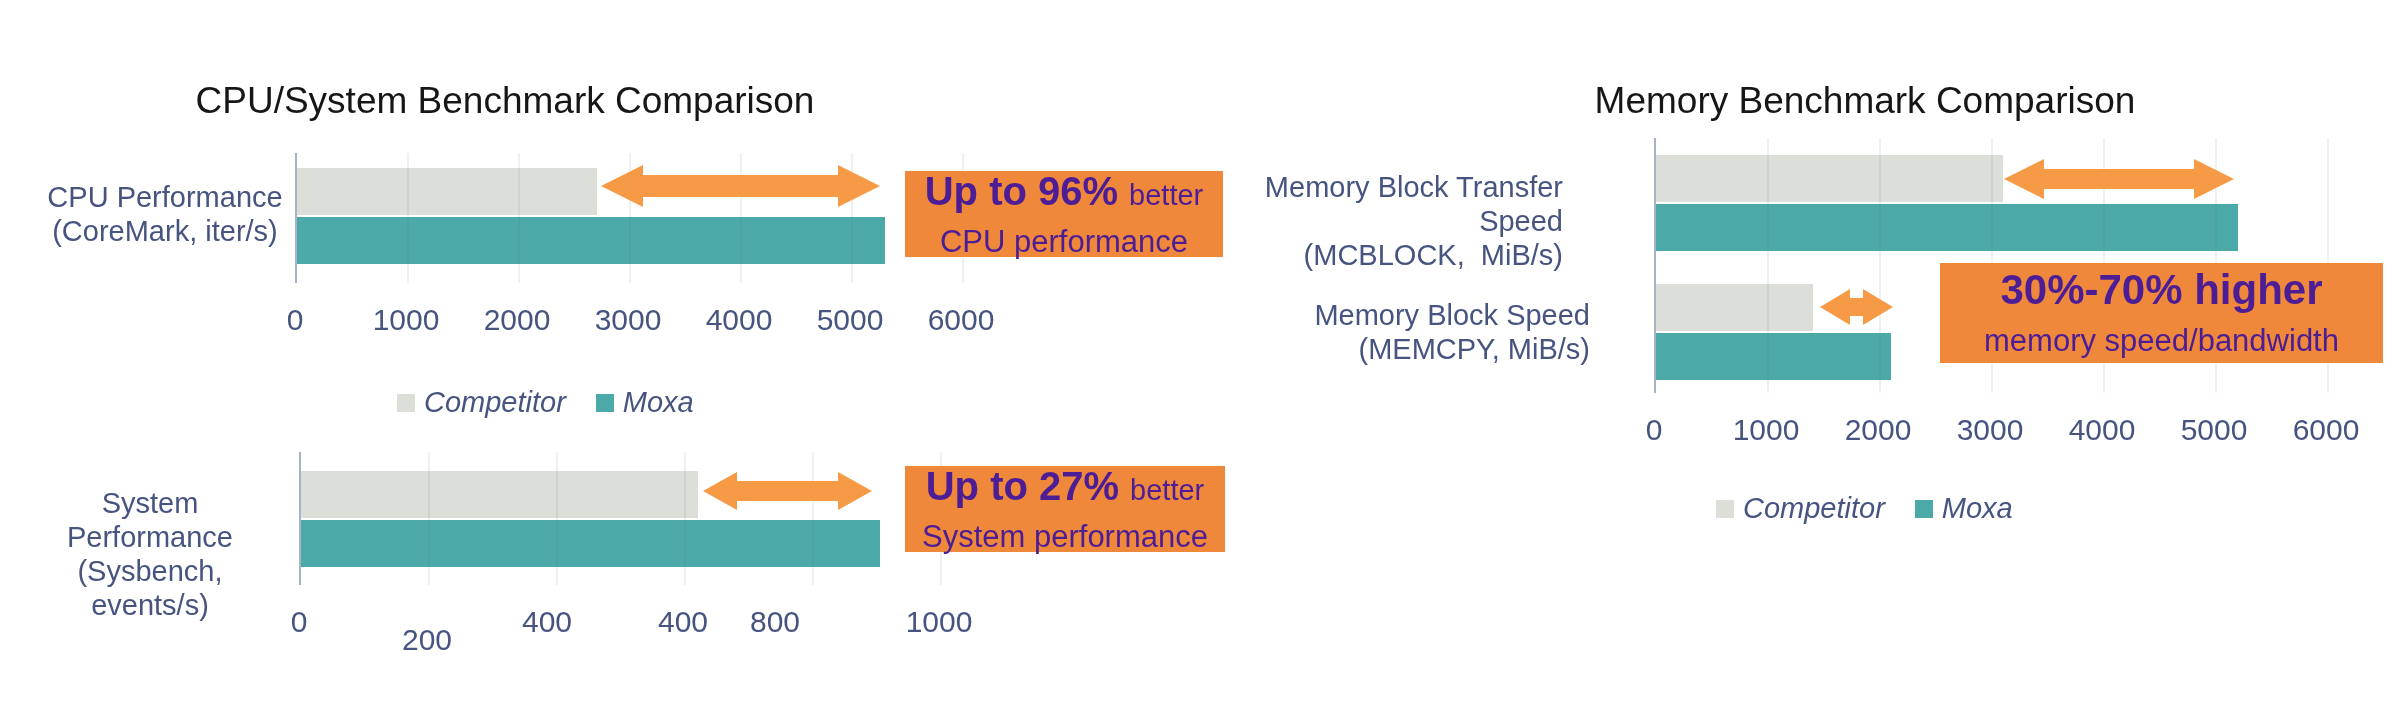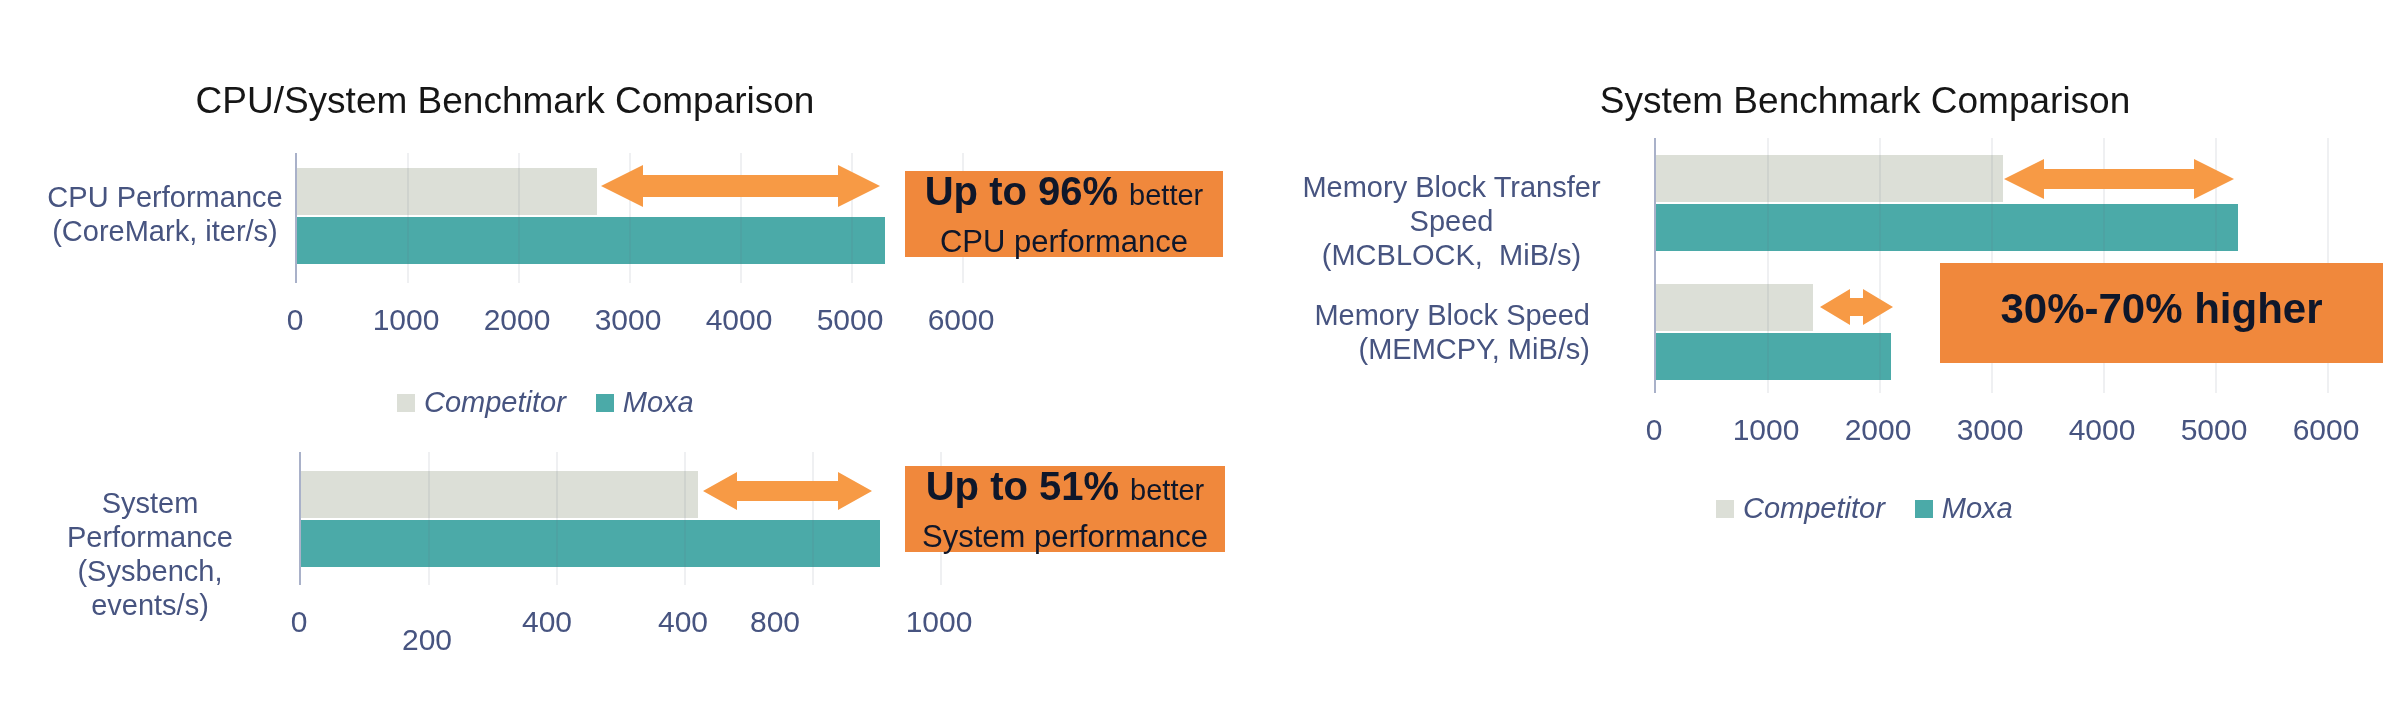--- a/index.html
+++ b/index.html
@@ -11,47 +11,47 @@
   .bar{position:absolute;left:0;height:47px;z-index:1;}
   .bar.comp{background:var(--competitor);}
   .bar.moxa{background:var(--moxa);}
   .grid{position:absolute;top:0;bottom:0;width:2px;background:rgba(100,110,130,0.10);z-index:2;}
   .tick{position:absolute;width:90px;text-align:center;font-size:30px;color:var(--navy);}
   .legend{position:absolute;display:flex;gap:30px;align-items:center;font-size:29px;color:var(--navy);}
   .legend-item{display:flex;align-items:center;gap:9px;font-style:italic;}
   .swatch{width:18px;height:18px;display:inline-block;}
   .sw-comp{background:var(--competitor);}
   .sw-moxa{background:var(--moxa);}
-  .callout{position:absolute;background:var(--callout);color:#0f172a;display:flex;flex-direction:column;
+  .callout{position:absolute;background:var(--callout);color:#4c1d95;display:flex;flex-direction:column;
            justify-content:center;align-items:center;text-align:center;z-index:10;}
   .co-l1{line-height:46px;white-space:nowrap;}
   .co-bold{font-size:40px;font-weight:bold;}
   .co-bold.big{font-size:42px;}
   .co-tail{font-size:29px;margin-left:11px;}
   .co-line2{font-size:31px;line-height:37px;white-space:nowrap;}
   .dbl-arrow{position:absolute;z-index:5;}
   .dbl-arrow polygon{fill:var(--orange);}
 </style>
 </head>
 <body>
 
 <div id="stage" style="--competitor: #DCDFD7; --moxa: #4BAAA8; --orange: #F79A45; --callout: #F0883C; --navy: #475480; --axisline: #A9B1C9;">
 
   <div class="title" style="left:105px;top:80px;width:800px">CPU/System Benchmark Comparison</div>
-  <div class="title" style="left:1465px;top:80px;width:800px">System Benchmark Comparison</div>
+  <div class="title" style="left:1465px;top:80px;width:800px">Memory Benchmark Comparison</div>
 
   <div class="cat" style="left:35px;top:180px;width:260px;text-align:center">
     <div>CPU Performance</div>
     <div>(CoreMark, iter/s)</div>
   </div>
   <div class="cat" style="left:17px;top:486px;width:266px;text-align:center">
     <div>System Performance</div>
     <div>(Sysbench, events/s)</div>
   </div>
-  <div class="cat" style="left:1279px;top:170px;width:345px;text-align:center">
+  <div class="cat" style="left:1218px;top:170px;width:345px;text-align:right">
     <div>Memory Block Transfer Speed</div>
     <div>(MCBLOCK, &nbsp;MiB/s)</div>
   </div>
   <div class="cat" style="left:1245px;top:298px;width:345px;text-align:right">
     <div>Memory Block Speed</div>
     <div>(MEMCPY, MiB/s)</div>
   </div>
 
   <div class="legend" style="left:397px;top:386px">
     <span class="legend-item">
@@ -75,28 +75,29 @@
   </div>
 
   <div class="callout" style="left:905px;top:171px;width:318px;height:86px">
     <div class="co-l1">
       <span class="co-bold">Up to 96%</span><span class="co-tail">better</span>
     </div>
     <div class="co-line2">CPU performance</div>
   </div>
   <div class="callout" style="left:905px;top:466px;width:320px;height:86px">
     <div class="co-l1">
-      <span class="co-bold">Up to 51%</span><span class="co-tail">better</span>
+      <span class="co-bold">Up to 27%</span><span class="co-tail">better</span>
     </div>
     <div class="co-line2">System performance</div>
   </div>
   <div class="callout" style="left:1940px;top:263px;width:443px;height:100px">
     <div class="co-l1">
       <span class="co-bold big">30%-70% higher</span>
     </div>
+    <div class="co-line2">memory speed/bandwidth</div>
   </div>
 
   <svg class="dbl-arrow" style="left:601px;top:163px" width="279" height="46" viewBox="0 0 279 46">
     <polygon points="0,23 42,2 42,12 237,12 237,2 279,23 237,44 237,34 42,34 42,44"></polygon>
   </svg>
   <svg class="dbl-arrow" style="left:703px;top:470px" width="169" height="42" viewBox="0 0 169 42">
     <polygon points="0,21 34,2 34,11 135,11 135,2 169,21 135,40 135,31 34,31 34,40"></polygon>
   </svg>
   <svg class="dbl-arrow" style="left:2004px;top:157px" width="230" height="44" viewBox="0 0 230 44">
     <polygon points="0,22 40,2 40,12 190,12 190,2 230,22 190,42 190,32 40,32 40,42"></polygon>

